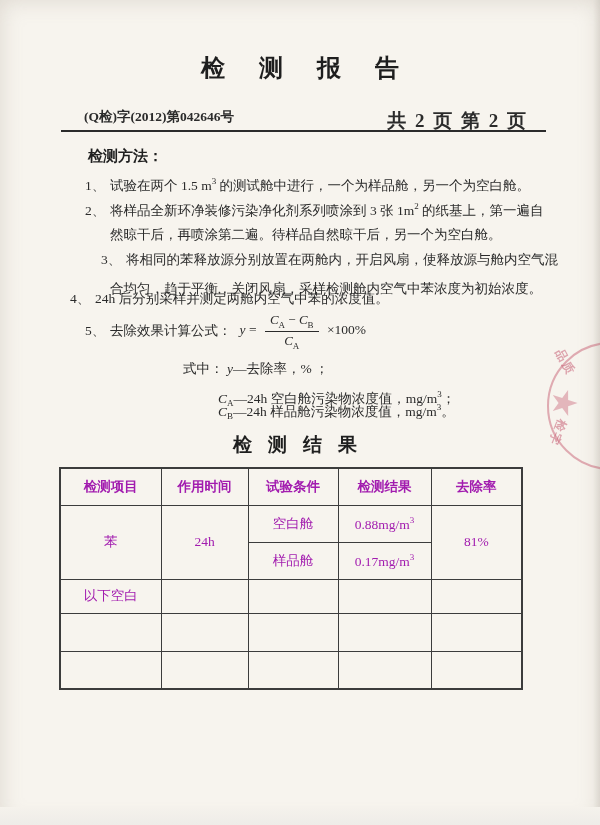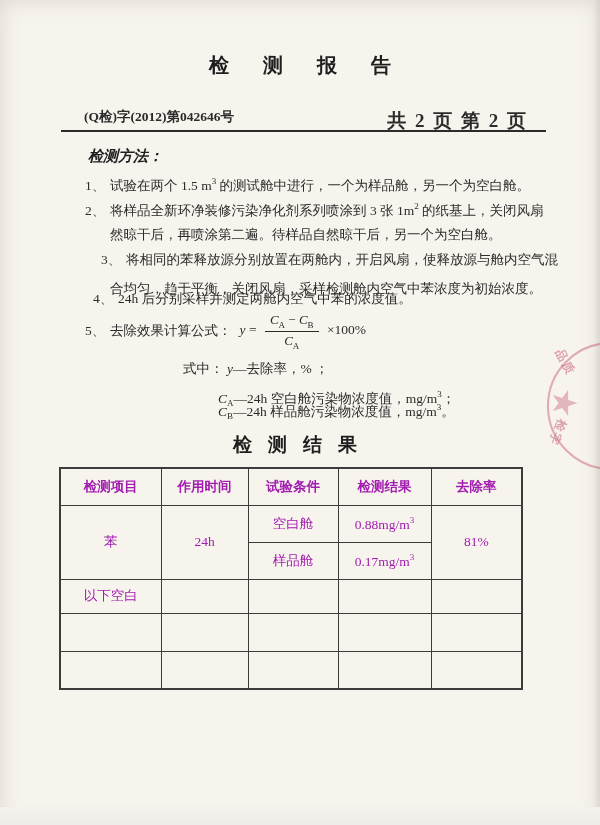--- a/index.html
+++ b/index.html
@@ -11,26 +11,26 @@
     color:#2b2b2b;
     box-shadow: inset 0 0 22px rgba(150,140,125,.28);
   }
   .edge-bottom { position:absolute; left:0; right:0; bottom:0; height:18px;
     background:linear-gradient(#f5f2ec, #eeece8); }
   .edge-right { position:absolute; top:0; bottom:0; right:0; width:7px;
     background:linear-gradient(90deg, rgba(0,0,0,0), rgba(120,110,100,.12)); }
   .abs { position:absolute; white-space:nowrap; }
 
   .title { top:52px; left:0; width:600px; text-align:center;
-    font-size:20px; font-weight:bold; letter-spacing:34px; text-indent:34px; color:#1e1e1e; }
+    font-size:24px; font-weight:bold; letter-spacing:34px; text-indent:34px; color:#1e1e1e; }
   .docline-left  { top:108px; left:84px;  font-size:13.5px; font-weight:bold; }
   .docline-right { top:108px; right:72px; font-size:19px; font-weight:bold; letter-spacing:2px; }
   .rule { top:130px; left:61px; width:485px; height:2.2px; background:#2b2b2b; position:absolute; }
 
-  .method-heading { top:147px; left:88px; font-size:15px; font-weight:bold; color:#1f1f1f;font-style:italic; }
+  .method-heading { top:147px; left:88px; font-size:15px; font-weight:bold; color:#1f1f1f; }
   .line { font-size:13.5px; }
   .num { display:inline-block; width:25px; }
   sup { font-size:9px; }
   sub { font-size:9px; }
   i.var { font-family:"Liberation Serif",serif; font-style:italic; }
 
   .frac { display:inline-block; vertical-align:middle; text-align:center; margin:0 5px; font-size:13px; }
   .frac .top { display:block; border-bottom:1.4px solid #2b2b2b; padding:0 5px 1px; }
   .frac .bot { display:block; padding-top:1px; }
   .formula-row { display:flex; align-items:center; }
@@ -65,34 +65,34 @@
   <div class="abs docline-right">共 2 页  第 2 页</div>
   <div class="rule"></div>
 
   <div class="abs method-heading">检测方法：</div>
 
   <div class="abs line" style="top:176px; left:85px;">
     <span class="num">1、</span><span>试验在两个 1.5 m</span><sup>3</sup><span> 的测试舱中进行，一个为样品舱，另一个为空白舱。</span>
   </div>
 
   <div class="abs line" style="top:201px; left:85px;">
-    <span class="num">2、</span><span>将样品全新环净装修污染净化剂系列喷涂到 3 张 1m</span><sup>2</sup><span> 的纸基上，关闭风扇</span>
+    <span class="num">2、</span><span>将样品全新环净装修污染净化剂系列喷涂到 3 张 1m</span><sup>2</sup><span> 的纸基上，第一遍自</span>
   </div>
   <div class="abs line" style="top:226px; left:110px;">
     <span>然晾干后，再喷涂第二遍。待样品自然晾干后，另一个为空白舱。</span>
   </div>
 
   <div class="abs line" style="top:251px; left:101px;">
     <span class="num">3、</span><span>将相同的苯释放源分别放置在两舱内，开启风扇，使释放源与舱内空气混</span>
   </div>
   <div class="abs line" style="top:280px; left:110px;">
     <span>合均匀，趋于平衡，关闭风扇，采样检测舱内空气中苯浓度为初始浓度。</span>
   </div>
 
-  <div class="abs line" style="top:290px; left:93px;">
+  <div class="abs line" style="top:290px; left:70px;">
     <span class="num">4、</span><span>24h 后分别采样并测定两舱内空气中苯的浓度值。</span>
   </div>
 
   <div class="abs line formula-row" style="top:312px; left:85px; height:38px;">
     <span class="num">5、</span>
     <span>去除效果计算公式：</span>
     <span style="margin-left:8px;">
       <i class="var">y</i>
       <span>=</span>
       <span class="frac">

